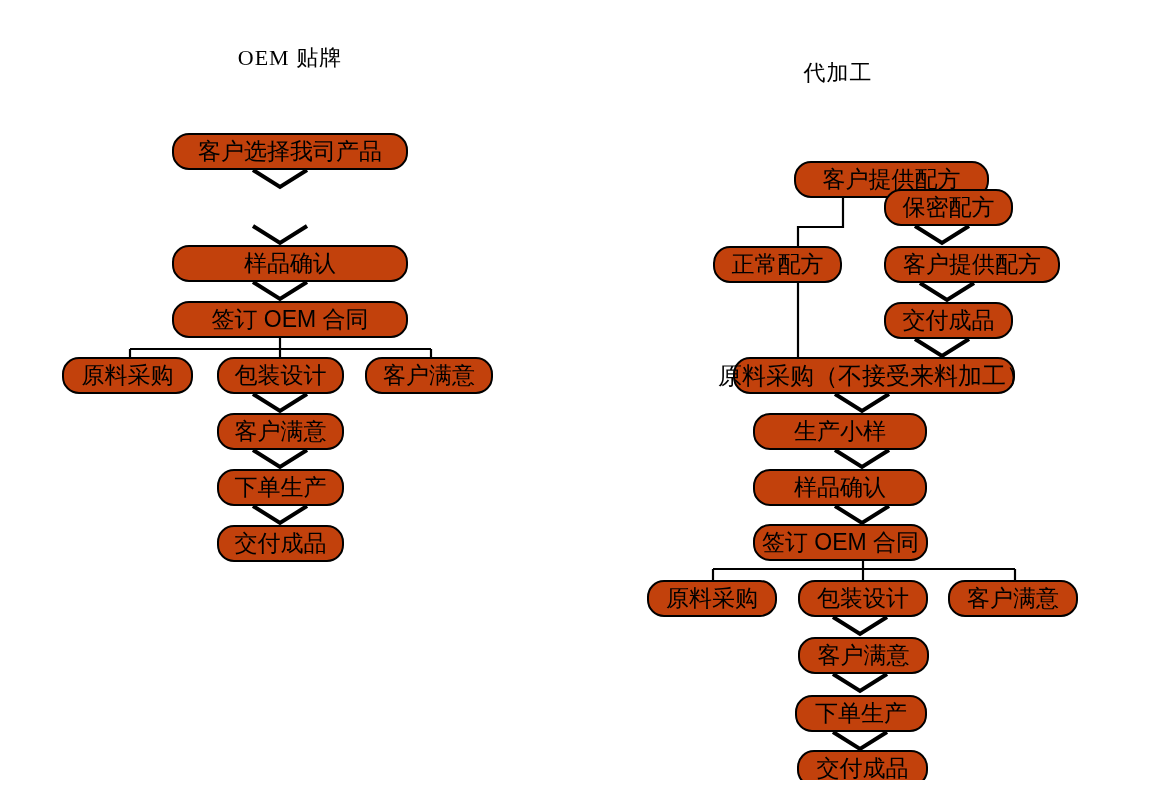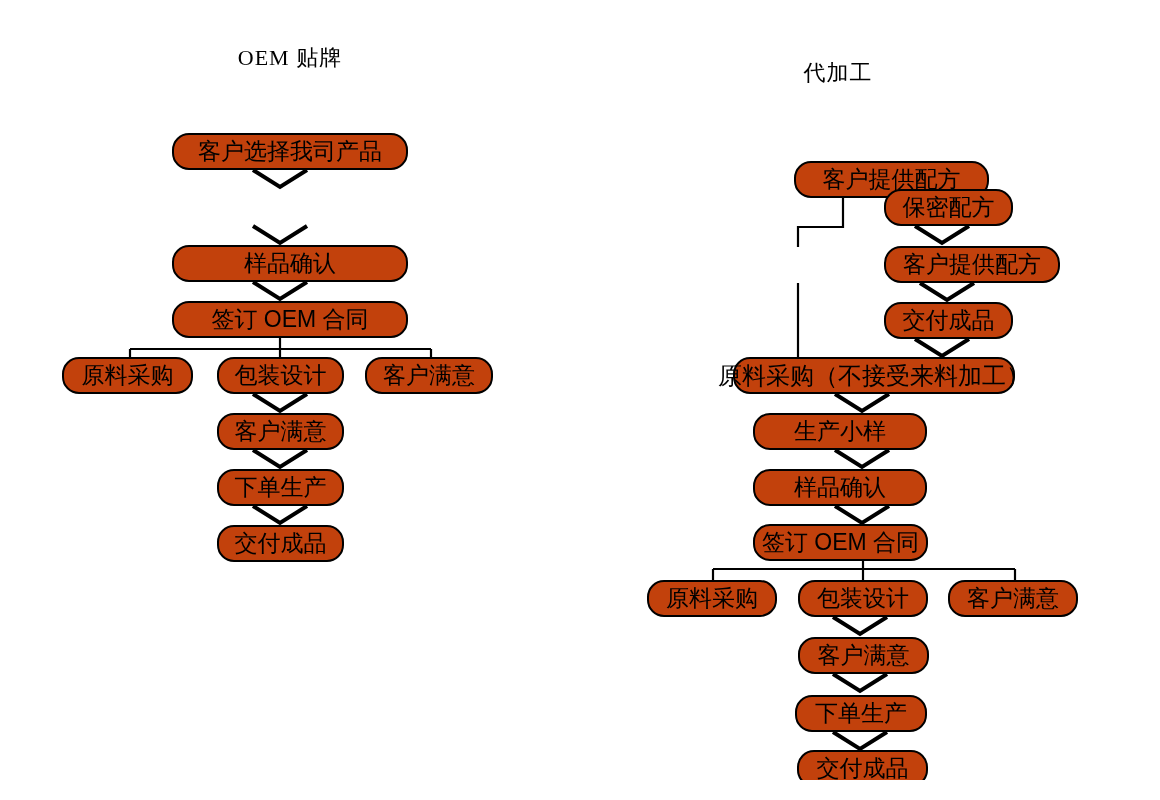--- a/index.html
+++ b/index.html
@@ -91,20 +91,21 @@
   <div class="node" style="left:217px; top:357px; width:127px; height:37px;">包装设计</div>
   <div class="node" style="left:365px; top:357px; width:128px; height:37px;">客户满意</div>
   <div class="node" style="left:217px; top:413px; width:127px; height:37px;">客户满意</div>
   <div class="node" style="left:217px; top:469px; width:127px; height:37px;">下单生产</div>
   <div class="node" style="left:217px; top:525px; width:127px; height:37px;">交付成品</div>
 
   <div class="chart-title" style="left:738px; top:58px; width:200px;">代加工</div>
 
   <div class="node" style="left:794px; top:133px; width:195px; height:37px;margin-top:28px;">客户提供配方</div>
   <div class="node" style="left:884px; top:189px; width:129px; height:37px;text-align:center;">保密配方</div>
+  <div class="node" style="left:713px; top:246px; width:129px; height:37px;">正常配方</div>
   <div class="node" style="left:884px; top:246px; width:176px; height:37px;">客户提供配方</div>
   <div class="node" style="left:884px; top:302px; width:129px; height:37px;">交付成品</div>
   <div class="node small-font" style="left:733px; top:357px; width:282px; height:37px;">原料采购（不接受来料加工）</div>
   <div class="node" style="left:753px; top:413px; width:174px; height:37px;">生产小样</div>
   <div class="node" style="left:753px; top:469px; width:174px; height:37px;">样品确认</div>
   <div class="node" style="left:753px; top:524px; width:175px; height:37px;">签订 OEM 合同</div>
   <div class="node" style="left:647px; top:580px; width:130px; height:37px;">原料采购</div>
   <div class="node" style="left:798px; top:580px; width:130px; height:37px;">包装设计</div>
   <div class="node" style="left:948px; top:580px; width:130px; height:37px;">客户满意</div>
   <div class="node" style="left:798px; top:637px; width:131px; height:37px;">客户满意</div>

